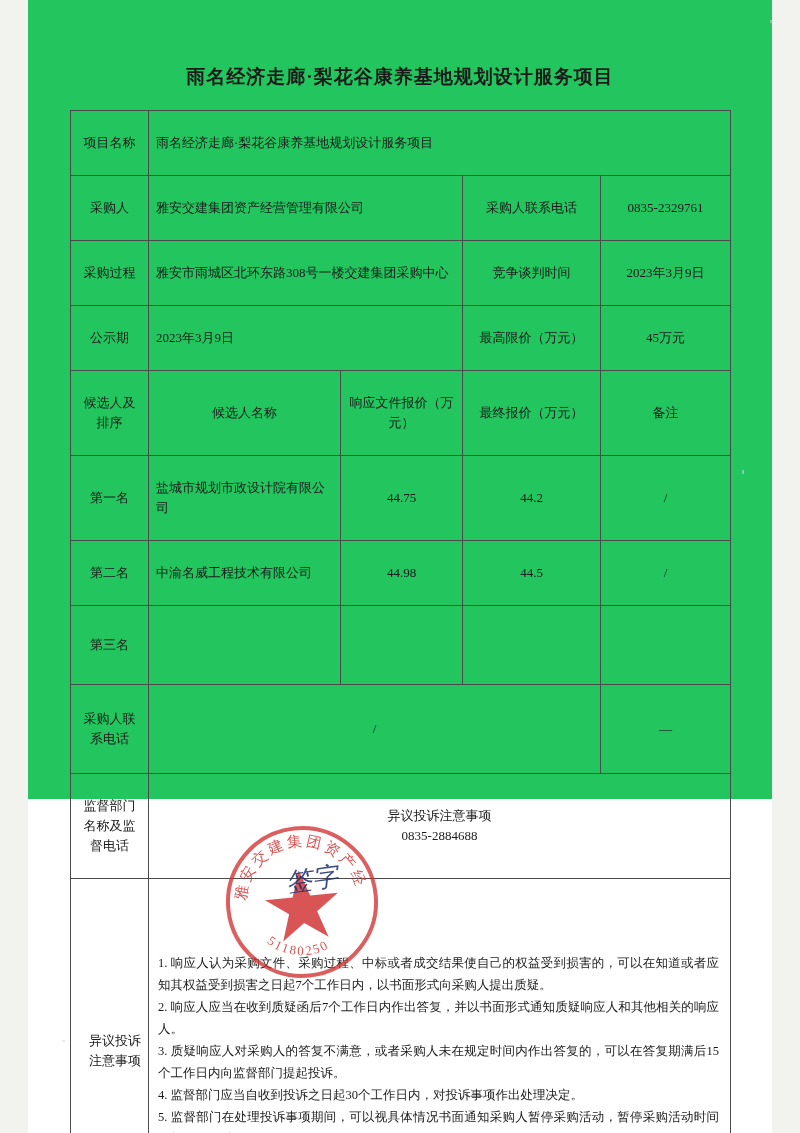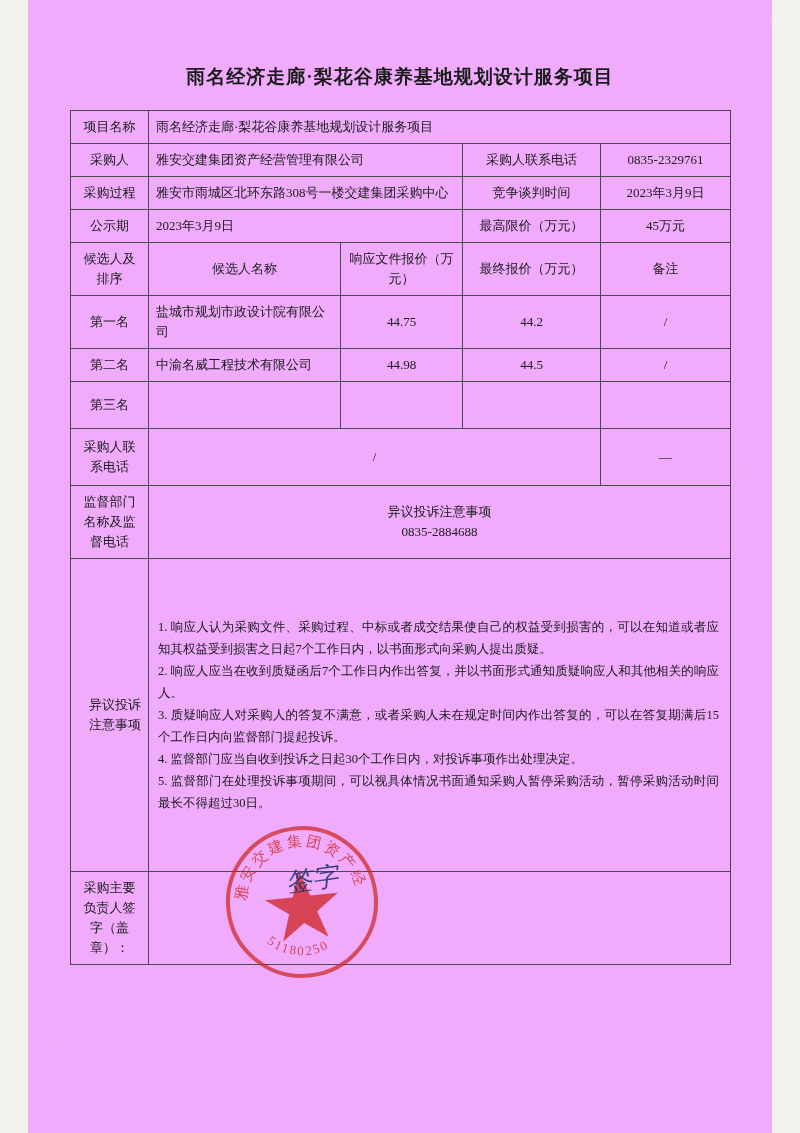--- a/index.html
+++ b/index.html
@@ -11,22 +11,22 @@
     width: 800px;
     height: 1133px;
     font-family: "Liberation Serif", "DejaVu Serif", serif;
     color: #1a1a1a;
     position: relative;
     overflow: hidden;
   }
   .page {
     position: relative;
     width: 800px;
-    height: 1133px;
-    background: #f0abfc;
+    height: 799px;
+    background: #22c55e;
   }
   .title-block {
     text-align: center;
     padding-top: 62px;
   }
   .title-line {
     font-size: 19px;
     font-weight: bold;
     letter-spacing: 1px;
     line-height: 30px;
@@ -35,21 +35,21 @@
     margin: 18px auto 0 auto;
     width: 660px;
   }
   table.doc {
     border-collapse: collapse;
     width: 100%;
     table-layout: fixed;
   }
   table.doc td {
     border: 1px solid #4a4a4a;
-    padding: 6px 7px;
+    padding: 22px 7px;
     font-size: 13px;
     line-height: 20px;
     vertical-align: middle;
   }
   .lbl {
     text-align: center;
     white-space: normal;
   }
   .ctr { text-align: center; }
   .cell-text { font-size: 13px; }

